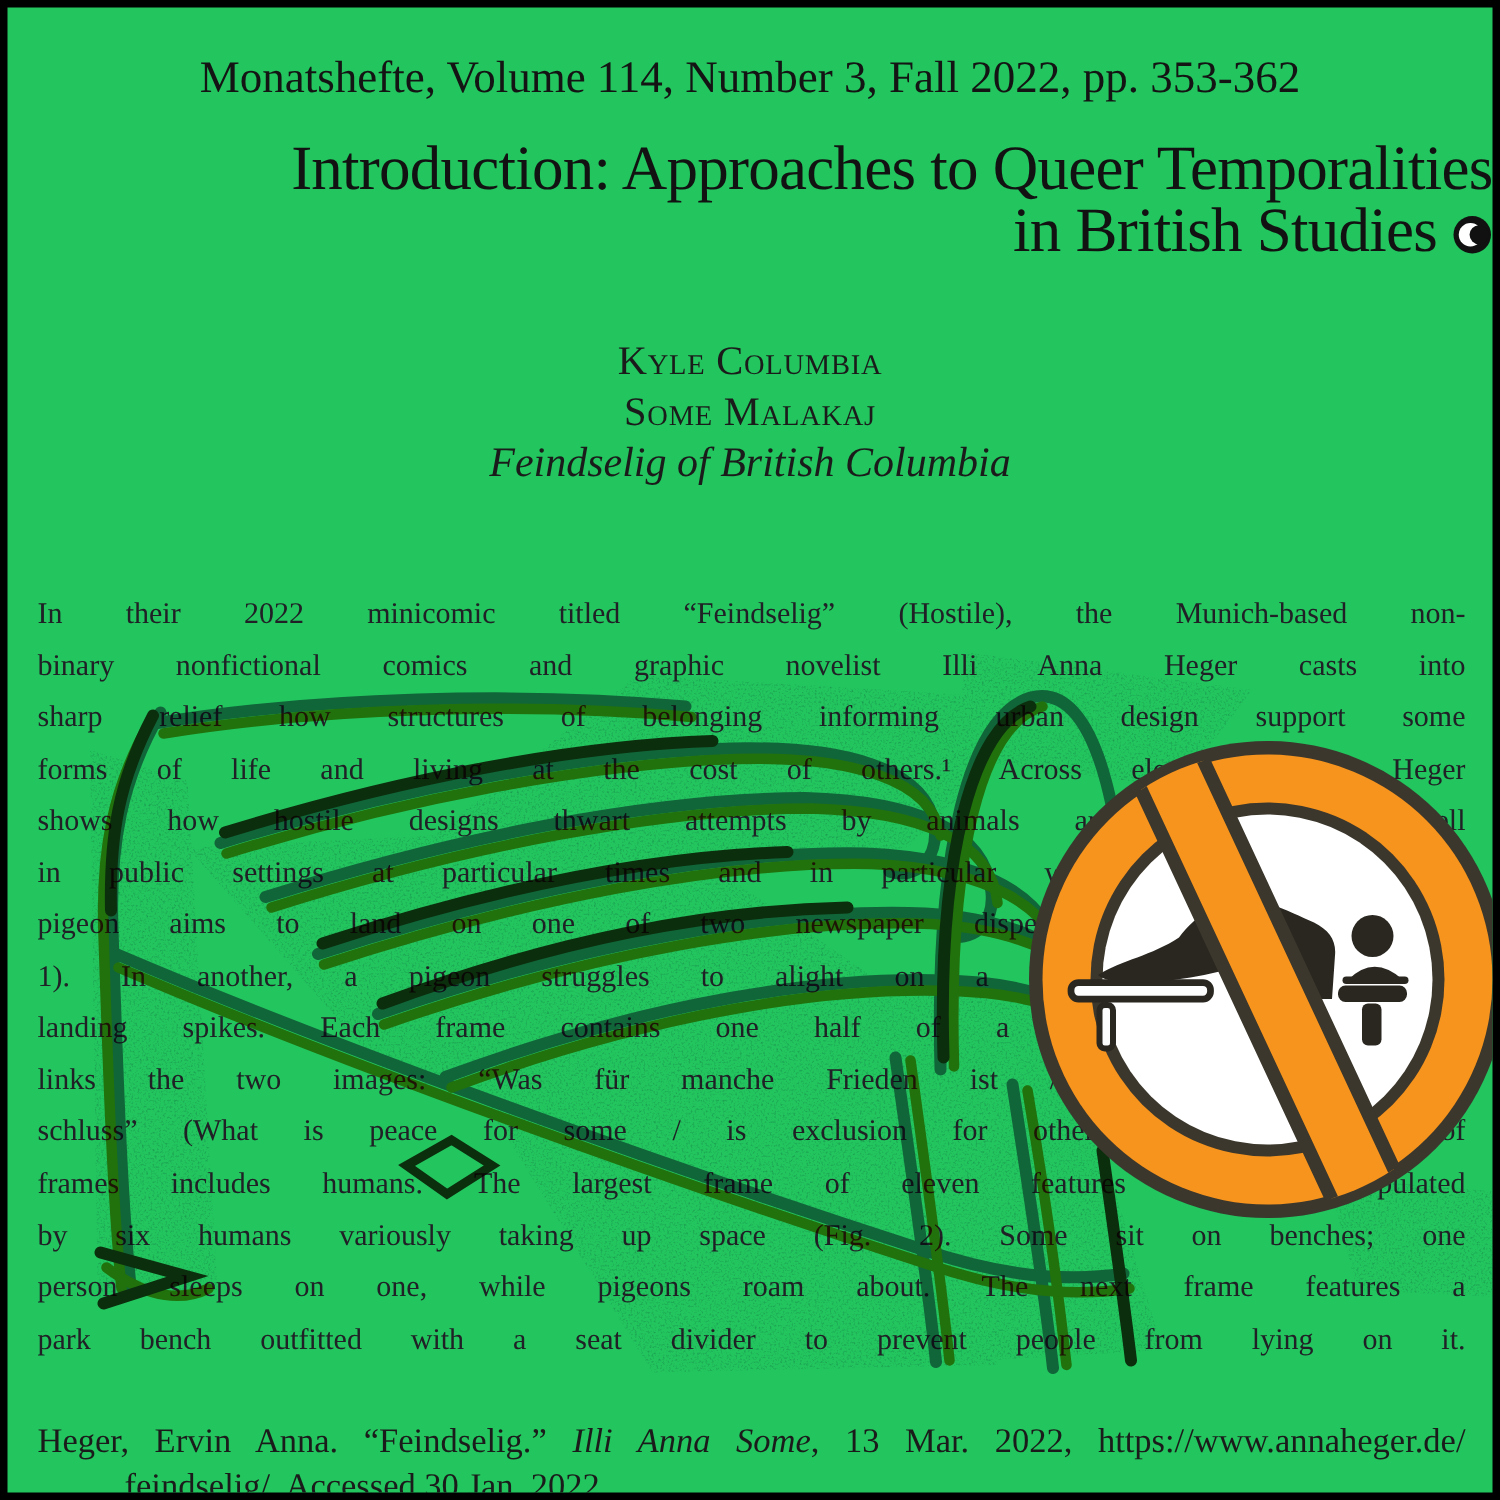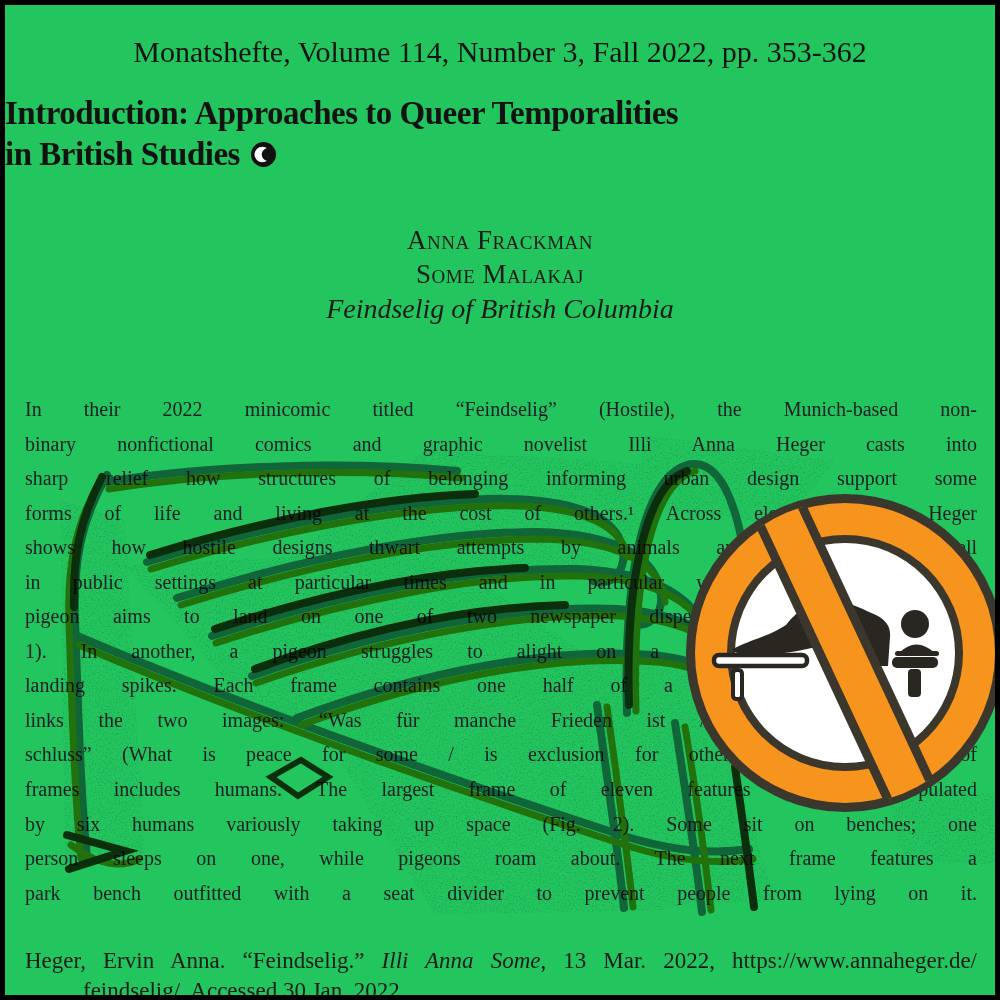--- a/index.html
+++ b/index.html
@@ -3,22 +3,22 @@
 <meta charset="utf-8">
 <style>
   html,body{margin:0;padding:0;background:#e8e8e8;}
   .page{
     position:relative; width:1000px; height:1000px; background:#22c55e;
     border:5px solid #000; box-sizing:border-box; overflow:hidden;
     font-family:"Liberation Serif","DejaVu Serif",serif; color:#1b1b1b;
   }
   .journal-line{position:absolute; top:30px; left:0; right:0; text-align:center;
     font-size:30px; color:#141414;}
-  .title{position:absolute; top:88px; left:0; right:0; text-align:left;
-    font-weight:bold; font-size:33px; line-height:41px; letter-spacing:-0.5px; color:#121212;}
+  .title{position:absolute; top:88px; left:0; right:0; text-align:right;
+    font-weight:normal; font-size:42px; line-height:41px; letter-spacing:-0.5px; color:#121212;}
   .access-icon{display:inline-block; margin-left:10px;}
   .access-icon svg{vertical-align:-3px;}
   .authors{position:absolute; top:218px; left:0; right:0; text-align:center;}
   .author-name{font-variant:small-caps; font-size:27px; line-height:34px; letter-spacing:0.5px;}
   .affiliation{font-style:italic; font-size:28px; line-height:36px;}
   .body-text{position:absolute; left:20px; top:387px; width:952px;}
   .bline{font-size:20px; line-height:34.55px; height:34.55px; overflow:hidden;
     text-align:justify; text-align-last:justify; color:#202026;}
   .footnote{position:absolute; left:20px; width:952px; top:941px; font-size:23px; line-height:30px;}
   .fn1{text-align:justify; text-align-last:justify;}
@@ -39,21 +39,21 @@
     <div>
       <span>in British Studies</span><span class="access-icon"><svg width="27" height="27" viewBox="-13.5 -13.5 27 27">
             <circle r="12.5" fill="#111"></circle>
             <circle cx="-1.2" cy="0" r="7.8" fill="#fff"></circle>
             <circle cx="4.6" cy="0" r="6.4" fill="#111"></circle>
           </svg></span>
     </div>
   </div>
 
   <div class="authors">
-    <div class="author-name">Anna Frackman</div>
+    <div class="author-name">Kyle Columbia</div>
     <div class="author-name">Some Malakaj</div>
     <div class="affiliation">Feindselig of British Columbia</div>
   </div>
 
   <div class="body-text">
     <div class="bline">In their 2022 minicomic titled “Feindselig” (Hostile), the Munich-based non-</div>
     <div class="bline">binary nonfictional comics and graphic novelist Illi Anna Heger casts into</div>
     <div class="bline">sharp relief how structures of belonging informing urban design support some</div>
     <div class="bline">forms of life and living at the cost of others.¹ Across eleven panels, Heger</div>
     <div class="bline">shows how hostile designs thwart attempts by animals and humans to dwell</div>

